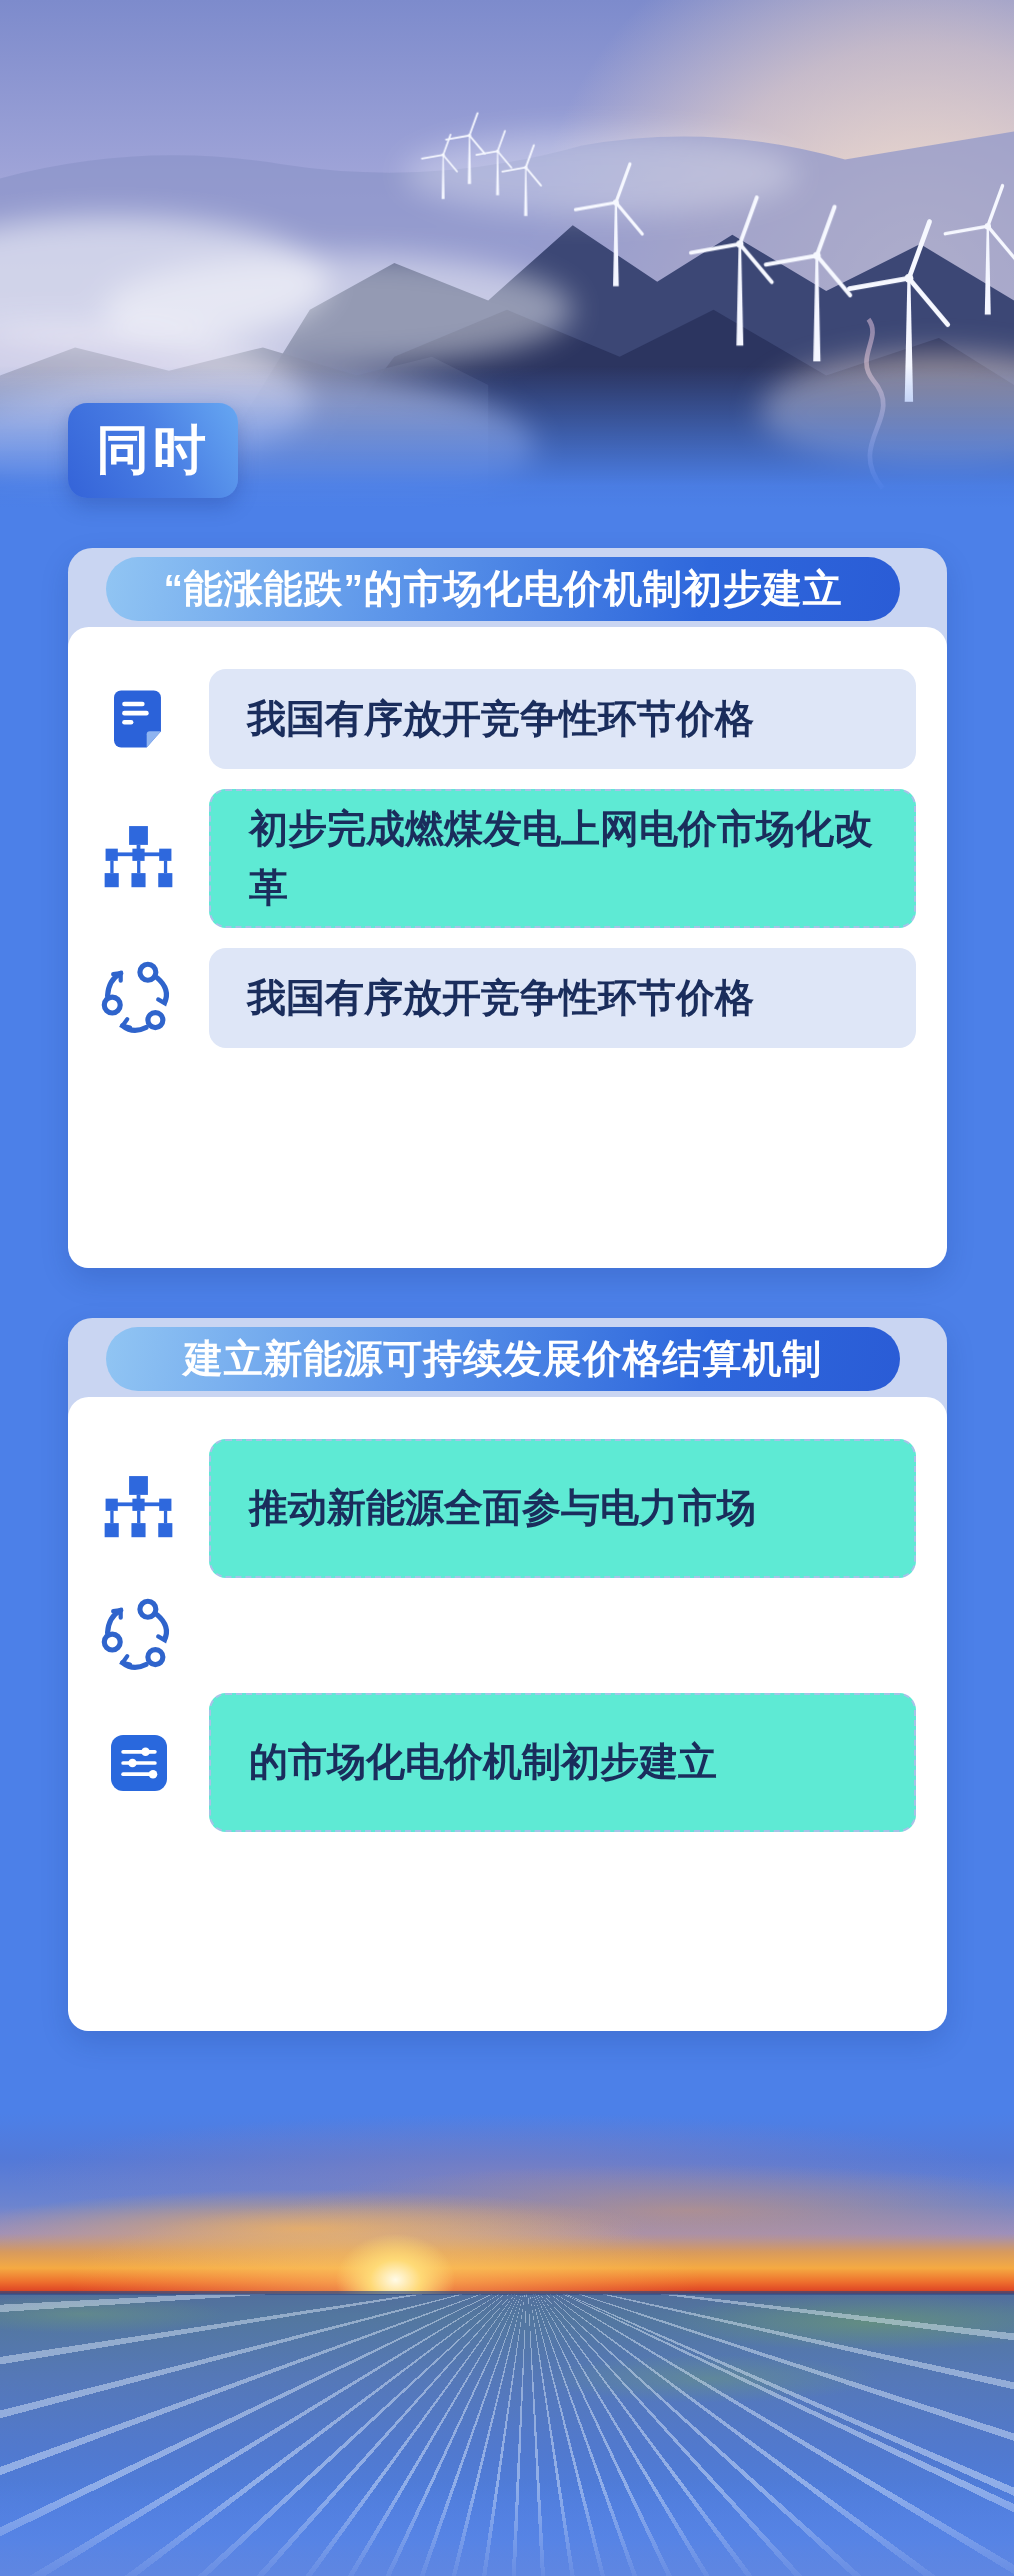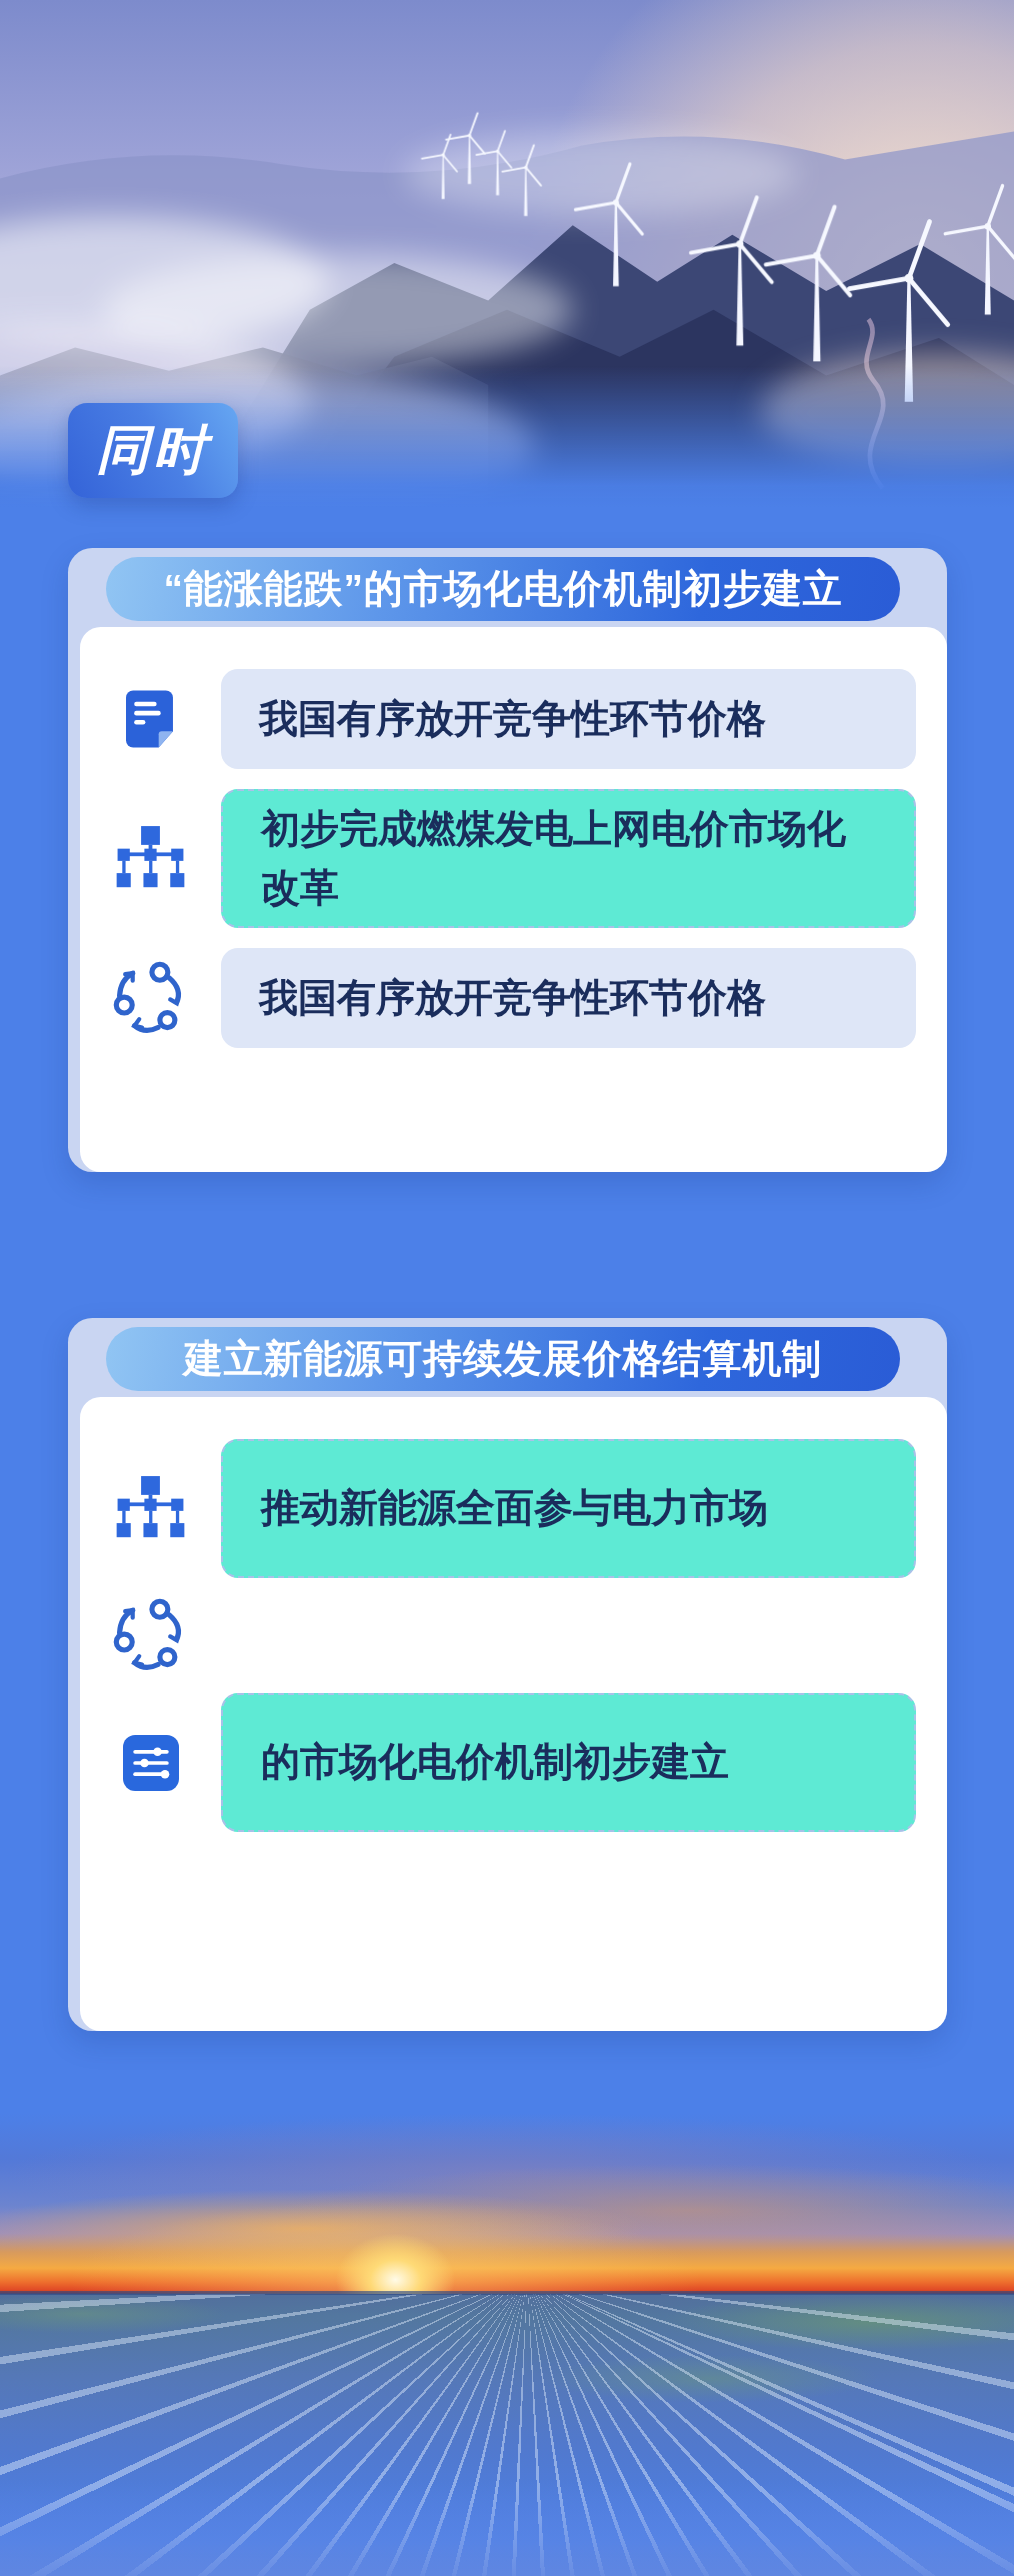--- a/index.html
+++ b/index.html
@@ -8,33 +8,33 @@
 
   
   .hero{position:absolute;left:0;top:0;width:1014px;height:507px;}
   .hero svg{display:block;}
 
   
   .badge{position:absolute;left:68px;top:403px;width:170px;height:95px;border-radius:19px;
     background:linear-gradient(60deg,#3463D8 0%,#4A7FE4 55%,#66A7F2 100%);
     display:flex;align-items:center;justify-content:center;
     box-shadow:0 7.5px 20.7px rgba(15,40,120,.25);z-index:5;}
-  .badge span{color:#fff;font-size:53px;font-weight:700;letter-spacing:3.8px;font-style:italic;}
+  .badge span{color:#fff;font-size:53px;font-weight:700;letter-spacing:3.8px;}
 
   
   .card{position:absolute;left:68px;width:879px;border-radius:24.4px;background:#C9D5F2;
     box-shadow:0 11.3px 28px rgba(18,44,120,.18);z-index:4;}
-  .card-1{top:548px;height:624px;}
+  .card-1{top:548px;height:720px;}
   .card-2{top:1318px;height:713px;}
   .pill{position:absolute;left:38px;top:9.4px;width:794px;height:64px;border-radius:32px;
     background:linear-gradient(100deg,#91C5F3 0%,#5E97EA 35%,#2E67DC 75%,#2A5CD6 100%);
     display:flex;align-items:center;justify-content:center;}
   .pill span{color:#fff;font-size:39px;font-weight:700;letter-spacing:0.9px;white-space:nowrap;}
   .white-panel{position:absolute;left:0;top:79px;right:0;bottom:0;background:#fff;border-radius:20.7px;
-    display:flex;flex-direction:column;gap:20px;padding-top:42px;box-sizing:border-box;margin-left:12px;}
+    display:flex;flex-direction:column;gap:20px;padding-top:42px;box-sizing:border-box;}
   .row{display:flex;align-items:center;padding-right:31px;}
   .icon-cell{width:141px;flex:0 0 141px;display:flex;align-items:center;justify-content:center;}
   .box{flex:1;display:flex;align-items:center;padding:0 38px;box-sizing:border-box;border-radius:17px;}
   .box.filled{background:#DEE6F7;height:100px;}
   .box.dashed{background:#5eead4;border:2.8px dashed #A8C1E8;height:139px;}
   .item-text{font-size:39px;font-weight:600;color:#1A2D5C;line-height:1.5;}
 
   
   .bottom-photo{position:absolute;left:0;top:2113px;width:1014px;height:463px;}
   .bp-sky{position:absolute;inset:0;background:

